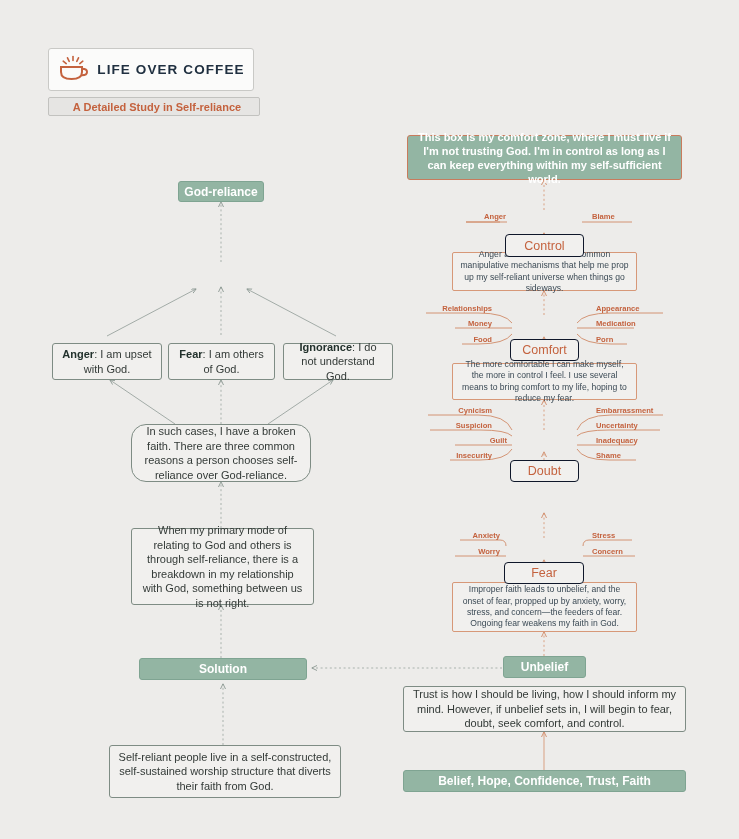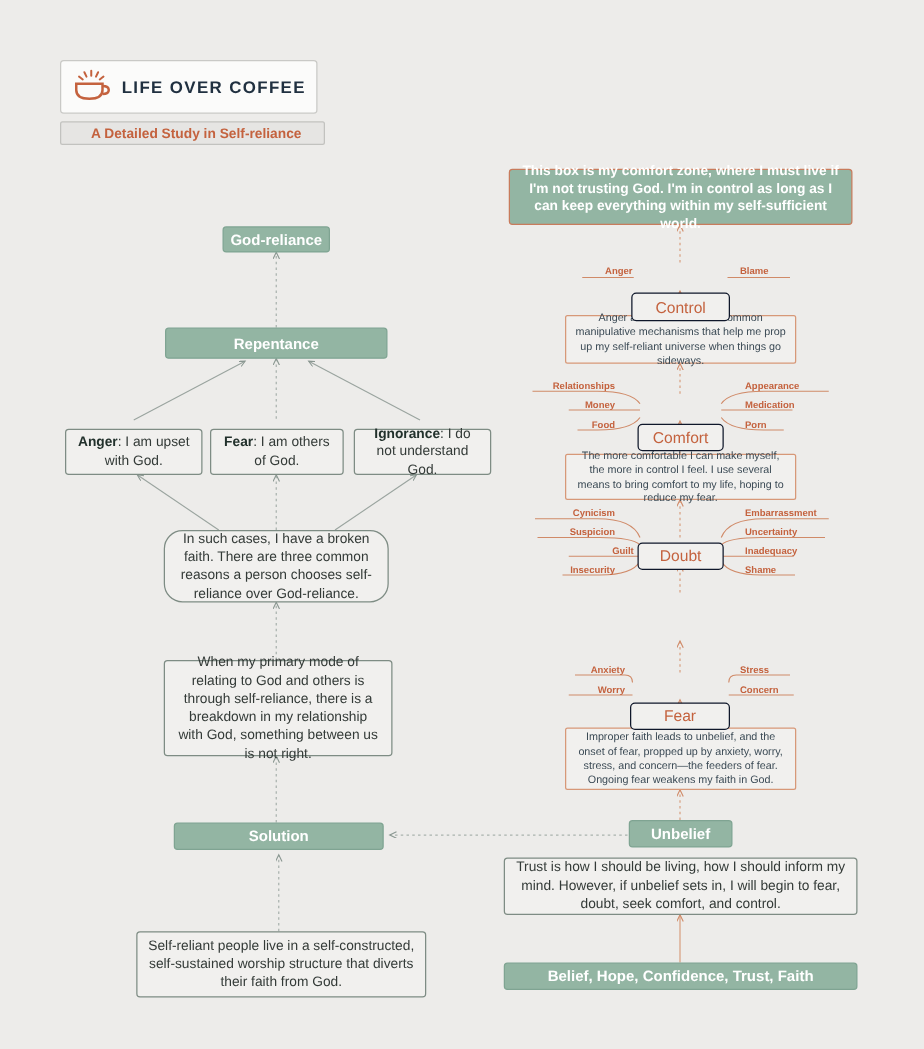--- a/index.html
+++ b/index.html
@@ -222,23 +222,20 @@
   </div>
 
   <div class="node subtitle-box">
     <span class="subtitle-text">A Detailed Study in Self-reliance</span>
   </div>
 
   <div class="node green" style="left:178px; top:181px; width:86px; height:21px;">
     <span>God-reliance</span>
   </div>
 
-  <div class="node green" style="left:132px; top:262px; width:178px; height:25px;">
-    <span>Repentance</span>
-  </div>
 
   <div class="node plain" style="left:52px; top:343px; width:110px; height:37px;">
     <span>
       <b>Anger</b><span>: I am upset with God.</span>
     </span>
   </div>
 
   <div class="node plain" style="left:168px; top:343px; width:107px; height:37px;">
     <span>
       <b>Fear</b><span>: I am others of God.</span>
@@ -288,21 +285,21 @@
   <div class="sidelabel left" style="left:455px; top:319px; width:37px;">Money</div>
   <div class="sidelabel left" style="left:462px; top:335px; width:30px;">Food</div>
   <div class="sidelabel right" style="left:596px; top:304px; width:68px;">Appearance</div>
   <div class="sidelabel right" style="left:596px; top:319px; width:68px;">Medication</div>
   <div class="sidelabel right" style="left:596px; top:335px; width:40px;">Porn</div>
 
   <div class="node expl" style="left:452px; top:363px; width:185px; height:37px;">
     <span>The more comfortable I can make myself, the more in control I feel. I use several means to bring comfort to my life, hoping to reduce my fear.</span>
   </div>
 
-  <div class="node key" style="left:510px; top:410px; width:69px; height:22px;">
+  <div class="node key" style="left:510px; top:436px; width:69px; height:22px;">
     <span>Doubt</span>
   </div>
   <div class="sidelabel left" style="left:428px; top:406px; width:64px;">Cynicism</div>
   <div class="sidelabel left" style="left:430px; top:421px; width:62px;">Suspicion</div>
   <div class="sidelabel left" style="left:470px; top:436px; width:37px;">Guilt</div>
   <div class="sidelabel left" style="left:450px; top:451px; width:42px;">Insecurity</div>
   <div class="sidelabel right" style="left:596px; top:406px; width:80px;">Embarrassment</div>
   <div class="sidelabel right" style="left:596px; top:421px; width:68px;">Uncertainty</div>
   <div class="sidelabel right" style="left:596px; top:436px; width:68px;">Inadequacy</div>
   <div class="sidelabel right" style="left:596px; top:451px; width:48px;">Shame</div>

